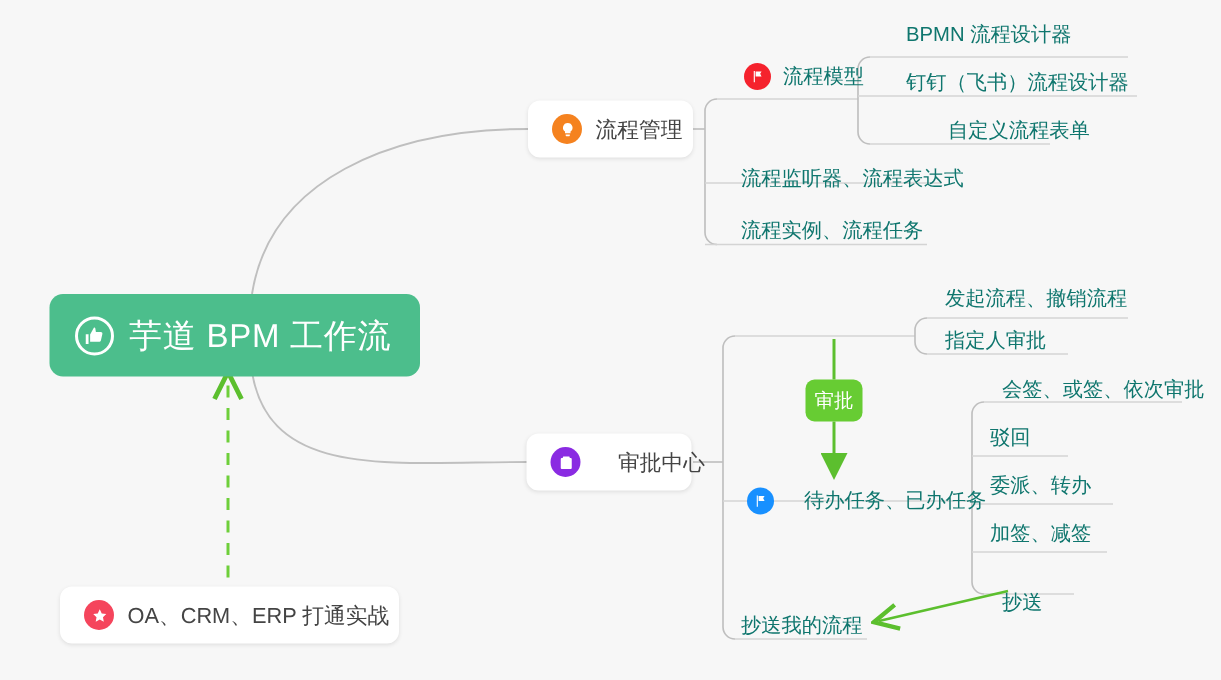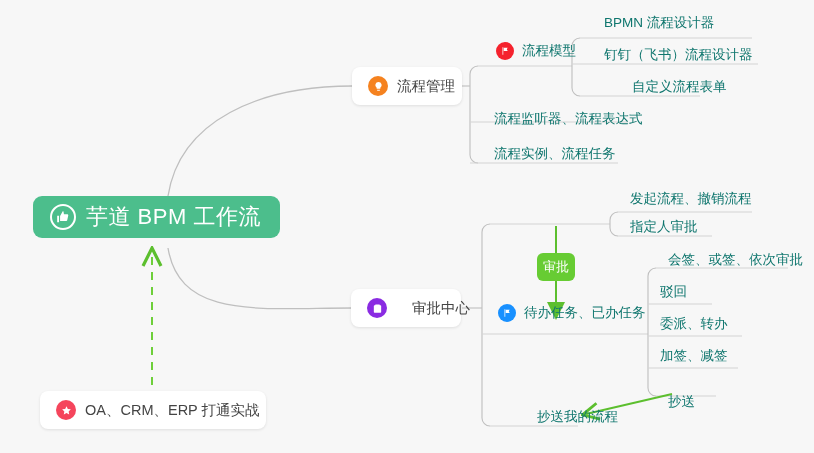--- a/index.html
+++ b/index.html
@@ -23,21 +23,21 @@
     height: 453px;
     pointer-events: none;
   }
 
   
   .root-node {
     position: absolute;
     left: 33px;
     top: 196px;
     width: 247px;
-    height: 42px;
+    height: 55px;
     background: #4cbe8c;
     border-radius: 9px;
     display: flex;
     align-items: center;
     box-sizing: border-box;
     padding-left: 17px;
   }
   .root-label {
     color: #ffffff;
     font-size: 22px;
@@ -238,21 +238,21 @@
     <span class="leaf-label">发起流程、撤销流程</span>
   </div>
   <div class="leaf" style="left:624px; top:213px;">
     <span class="leaf-label">指定人审批</span>
   </div>
 
   <div class="badge">
     <span>审批</span>
   </div>
 
-  <div class="leaf with-icon" style="left:492px; top:299px;">
+  <div class="leaf with-icon" style="left:492px; top:320px;gap:12px;">
     <span class="cicon" style="background:#1890ff;">
       <svg width="10" height="10" viewBox="0 0 24 24" fill="#ffffff">
         <path d="M6 3h1.8v18H6zM9 4h9.5l-2.2 3.6L18.5 12H9z"></path>
       </svg>
     </span>
     <span class="leaf-label">待办任务、已办任务</span>
   </div>
 
   <div class="leaf" style="left:662px; top:246px;">
     <span class="leaf-label">会签、或签、依次审批</span>
@@ -263,21 +263,21 @@
   <div class="leaf" style="left:654px; top:310px;">
     <span class="leaf-label">委派、转办</span>
   </div>
   <div class="leaf" style="left:654px; top:342px;">
     <span class="leaf-label">加签、减签</span>
   </div>
   <div class="leaf" style="left:662px; top:388px;font-family:Liberation Serif, serif;">
     <span class="leaf-label">抄送</span>
   </div>
 
-  <div class="leaf" style="left:488px; top:403px;margin-left:43px;">
+  <div class="leaf" style="left:488px; top:403px;">
     <span class="leaf-label">抄送我的流程</span>
   </div>
 
   <div class="card" style="left:40px; top:391px; width:226px;">
     <span class="cicon cicon-med" style="background:#f5455c;">
       <svg width="11" height="11" viewBox="0 0 24 24" fill="#ffffff">
         <path d="M12 2.5l2.9 6.1 6.6.9-4.8 4.6 1.2 6.6L12 17.6 6.1 20.7l1.2-6.6L2.5 9.5l6.6-.9z"></path>
       </svg>
     </span>
     <span class="card-label">OA、CRM、ERP 打通实战</span>

